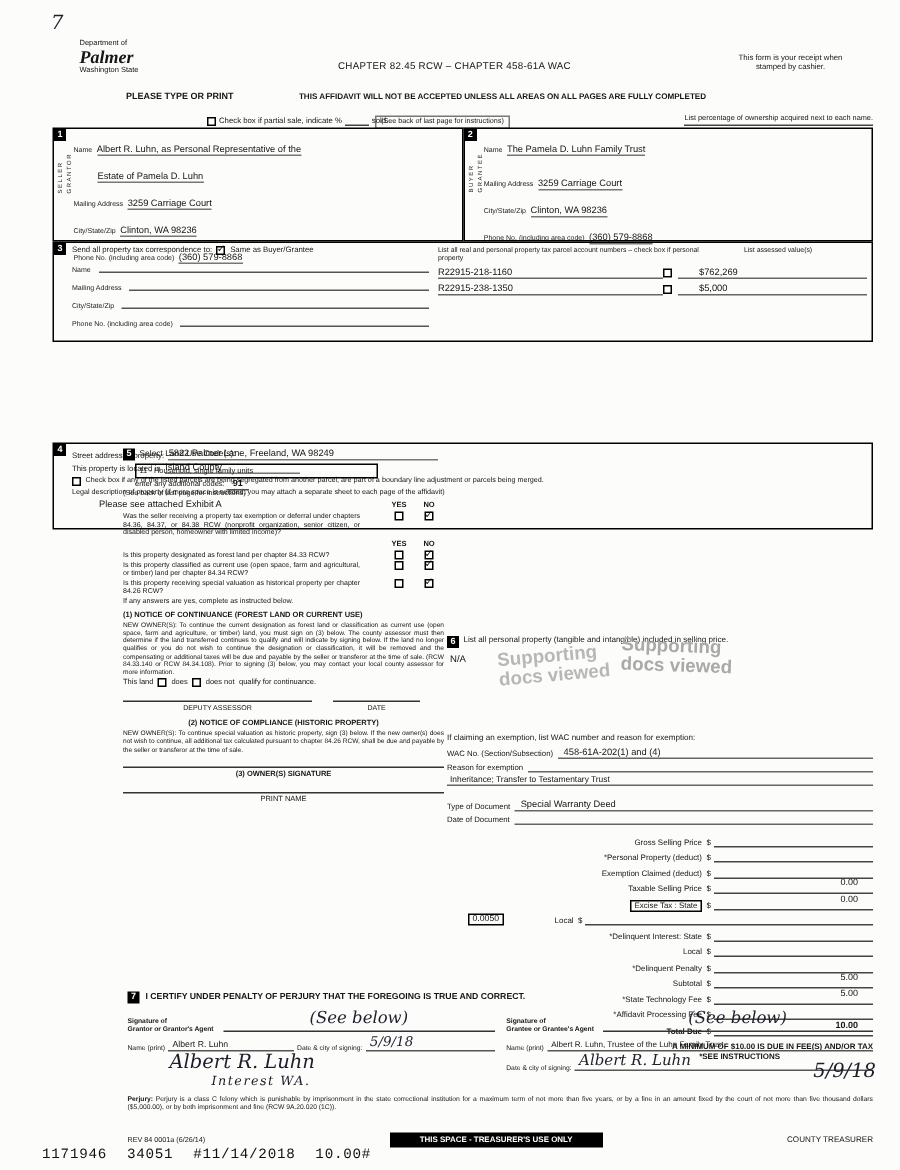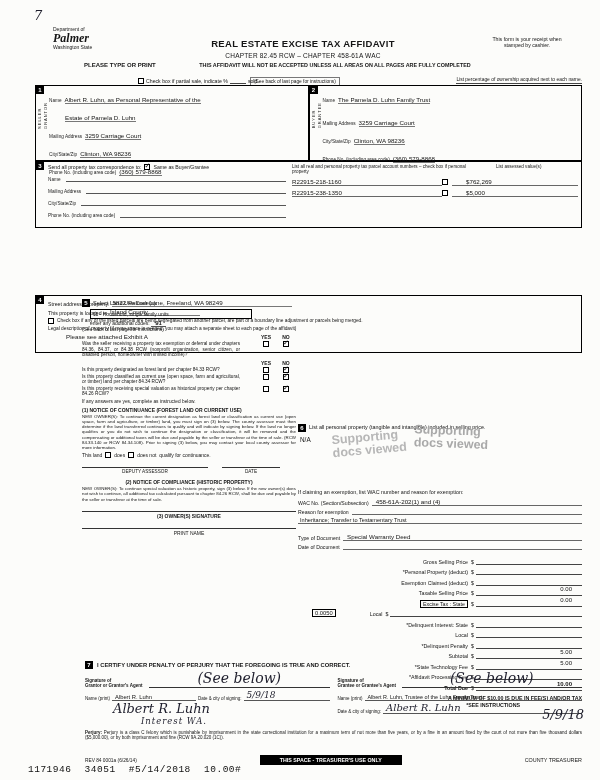--- a/index.html
+++ b/index.html
@@ -113,21 +113,21 @@
 
   
   .sec7 { width:497px; }
   .certify-row { display:flex; gap:4px; align-items:center; font-size:5.8px; font-weight:bold; }
   .sig-grid { display:flex; gap:8px; margin-top:2px; position:relative; }
   .sigcell { flex:1; position:relative; }
   .sigrow { display:flex; align-items:flex-end; height:17px; }
   .sig-label { font-size:4.5px; line-height:1.15; width:64px; flex:none; }
   .sig-label .b { font-weight:bold; }
   .sig-fill { flex:1; border-bottom:1px solid #333; text-align:center; }
-  .hw-see { font-size:14px; }
+  .hw-see { font-size:11px; }
   .ndrow { display:flex; align-items:flex-end; height:13px; gap:2px; }
   .ndl { font-size:4.5px; flex:none; }
   .ndv { font-size:5.8px; border-bottom:1px solid #555; padding:0 3px; }
   .ndv.grow { flex:1; }
   .scriptzone { position:relative; height:27px; }
   .bigsig { font-size:13px; position:absolute; top:0; left:28px; white-space:nowrap; }
   .citysig { font-size:8.5px; position:absolute; top:15px; left:56px; letter-spacing:1px; }
   .bigdate { position:absolute; right:-2px; top:36px; font-size:13px; }
   .perjury { font-size:4.5px; line-height:1.2; text-align:justify; margin-top:2px; }
 
@@ -145,21 +145,20 @@
 <div class="sheet">
 
   <div class="abs hw hw7" style="left:34px; top:8px;">7</div>
 
   <div class="abs" style="left:53px; top:26px; width:72px;">
     <div class="logo-dept">Department of</div>
     <div class="logo-rev">Palmer</div>
     <div class="logo-state">Washington State</div>
   </div>
   <div class="abs center" style="left:150px; top:38px; width:306px;">
-    <div class="title">REAL ESTATE EXCISE TAX AFFIDAVIT</div>
     <div class="subtitle">CHAPTER 82.45 RCW – CHAPTER 458-61A WAC</div>
   </div>
   <div class="abs receipt-note" style="left:486px; top:36px; width:82px;">This form is your receipt when stamped by cashier.</div>
   <div class="abs bold" style="left:84px; top:62px; font-size:6px;">PLEASE TYPE OR PRINT</div>
   <div class="abs warn" style="left:165px; top:62px; width:340px;">THIS AFFIDAVIT WILL NOT BE ACCEPTED UNLESS ALL AREAS ON ALL PAGES ARE FULLY COMPLETED</div>
   <div class="abs" style="left:250px; top:69px;">
     <span class="seeback-box">(See back of last page for instructions)</span>
   </div>
   <div class="abs partial-row" style="left:138px; top:77px; width:444px;">
     <span class="partial-left">
@@ -511,15 +510,15 @@
       <span>Perjury is a class C felony which is punishable by imprisonment in the state correctional institution for a maximum term of not more than five years, or by a fine in an amount fixed by the court of not more than five thousand dollars ($5,000.00), or by both imprisonment and fine (RCW 9A.20.020 (1C)).</span>
     </div>
   </div>
 
   <div class="abs footer" style="left:85px; top:755px; width:497px;">
     <span class="rev">REV 84 0001a (6/26/14)</span>
     <span class="tbox">THIS SPACE - TREASURER'S USE ONLY</span>
     <span class="ctreas">COUNTY TREASURER</span>
   </div>
 
-  <div class="abs scanline" style="left:28px; top:764px;">1171946 34051 #5/14/2018 10.00#</div>
+  <div class="abs scanline" style="left:28px; top:764px;">1171946 34051 #11/14/2018 10.00#</div>
 
 </div>
 
 </body></html>

